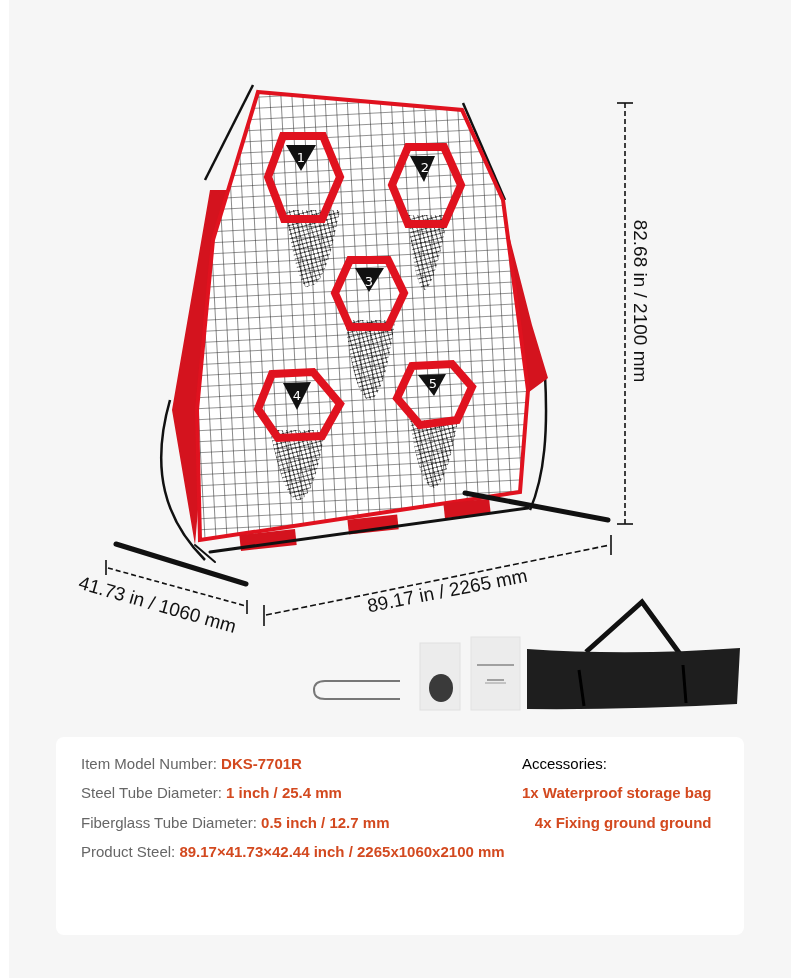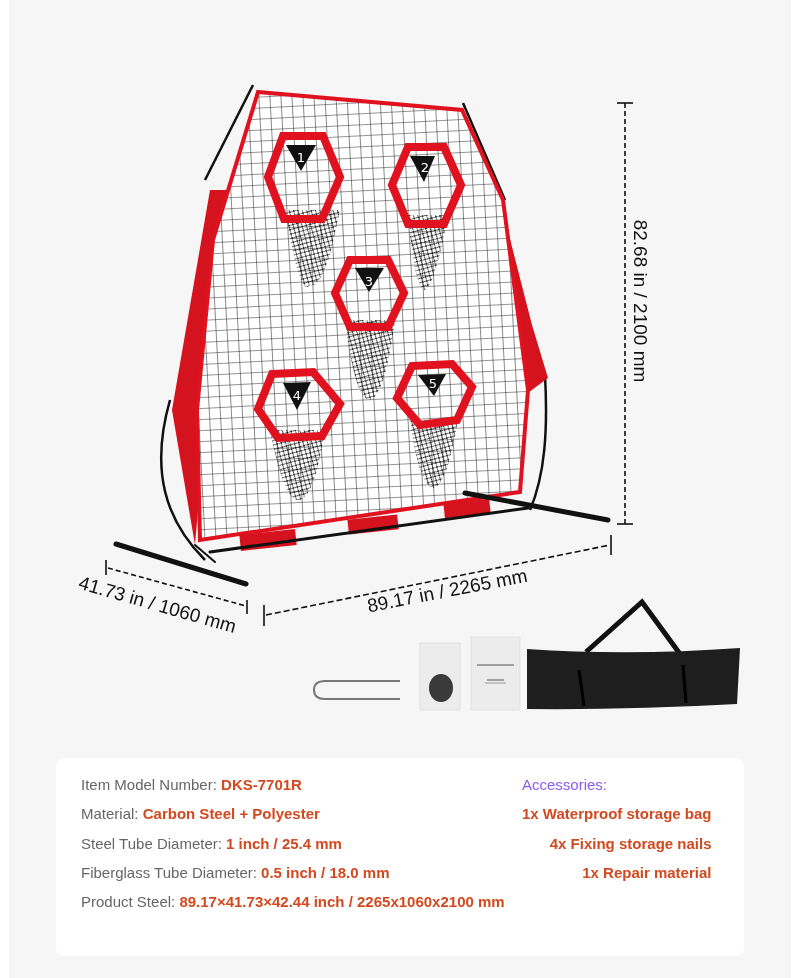--- a/index.html
+++ b/index.html
@@ -13,29 +13,29 @@
     .illustration { position: absolute; left: 0; top: 0; width: 800px; height: 720px; }
     .dim-label {
       position: absolute; font-size: 19px; color: #111; white-space: nowrap; transform-origin: center center;
       font-family: "Liberation Sans", sans-serif;
     }
     .dim-height { left: 545px; top: 290px; transform: rotate(90deg); width: 190px; text-align: center; }
     .dim-depth  { left: 76px;  top: 594px; transform: rotate(16deg); }
     .dim-width  { left: 366px; top: 580px; transform: rotate(-11deg); }
 
     .spec-card {
-      position: absolute; left: 56px; top: 758px; width: 688px; height: 198px;
+      position: absolute; left: 56px; top: 737px; width: 688px; height: 198px;
       background: #ffffff; border-radius: 8px;
     }
     .spec-col-left { position: absolute; left: 25px; top: 17px; }
     .spec-col-right { position: absolute; left: 466px; top: 17px; }
     .spec-row { height: 29.3px; line-height: 20px; font-size: 15px; white-space: nowrap; }
     .spec-key { color: #666666; }
     .spec-val { color: #d3491f; font-weight: bold; }
-    .acc-title { color: #8b5cf6; }
+    .acc-title { color: #000000; }
     .acc-item { color: #d3491f; font-weight: bold; text-align: right; }
   </style>
 </head>
 <body>
 
 <div class="panel"></div>
 
 <svg class="illustration" viewBox="0 0 800 720" xmlns="http://www.w3.org/2000/svg">
   <defs>
     <pattern id="netgrid" width="11" height="11" patternUnits="userSpaceOnUse" patternTransform="rotate(-3)">
@@ -146,36 +146,31 @@
 <div class="dim-label dim-depth">41.73 in / 1060 mm</div>
 <div class="dim-label dim-width">89.17 in / 2265 mm</div>
 
 <div class="spec-card">
   <div class="spec-col-left">
     <div class="spec-row">
       <span class="spec-key">Item Model Number:</span>
       <span class="spec-val">DKS-7701R</span>
     </div>
     <div class="spec-row">
-      <span class="spec-key">Material:</span>
-      <span class="spec-val">Carbon Steel + Polyester</span>
-    </div>
-    <div class="spec-row">
       <span class="spec-key">Steel Tube Diameter:</span>
       <span class="spec-val">1 inch / 25.4 mm</span>
     </div>
     <div class="spec-row">
       <span class="spec-key">Fiberglass Tube Diameter:</span>
-      <span class="spec-val">0.5 inch / 18.0 mm</span>
+      <span class="spec-val">0.5 inch / 12.7 mm</span>
     </div>
     <div class="spec-row">
       <span class="spec-key">Product Steel:</span>
       <span class="spec-val">89.17×41.73×42.44 inch / 2265x1060x2100 mm</span>
     </div>
   </div>
 
   <div class="spec-col-right">
     <div class="spec-row acc-title">Accessories:</div>
     <div class="spec-row acc-item">1x Waterproof storage bag</div>
-    <div class="spec-row acc-item">4x Fixing storage nails</div>
-    <div class="spec-row acc-item">1x Repair material</div>
+    <div class="spec-row acc-item">4x Fixing ground ground</div>
   </div>
 </div>
 
 </body></html>

